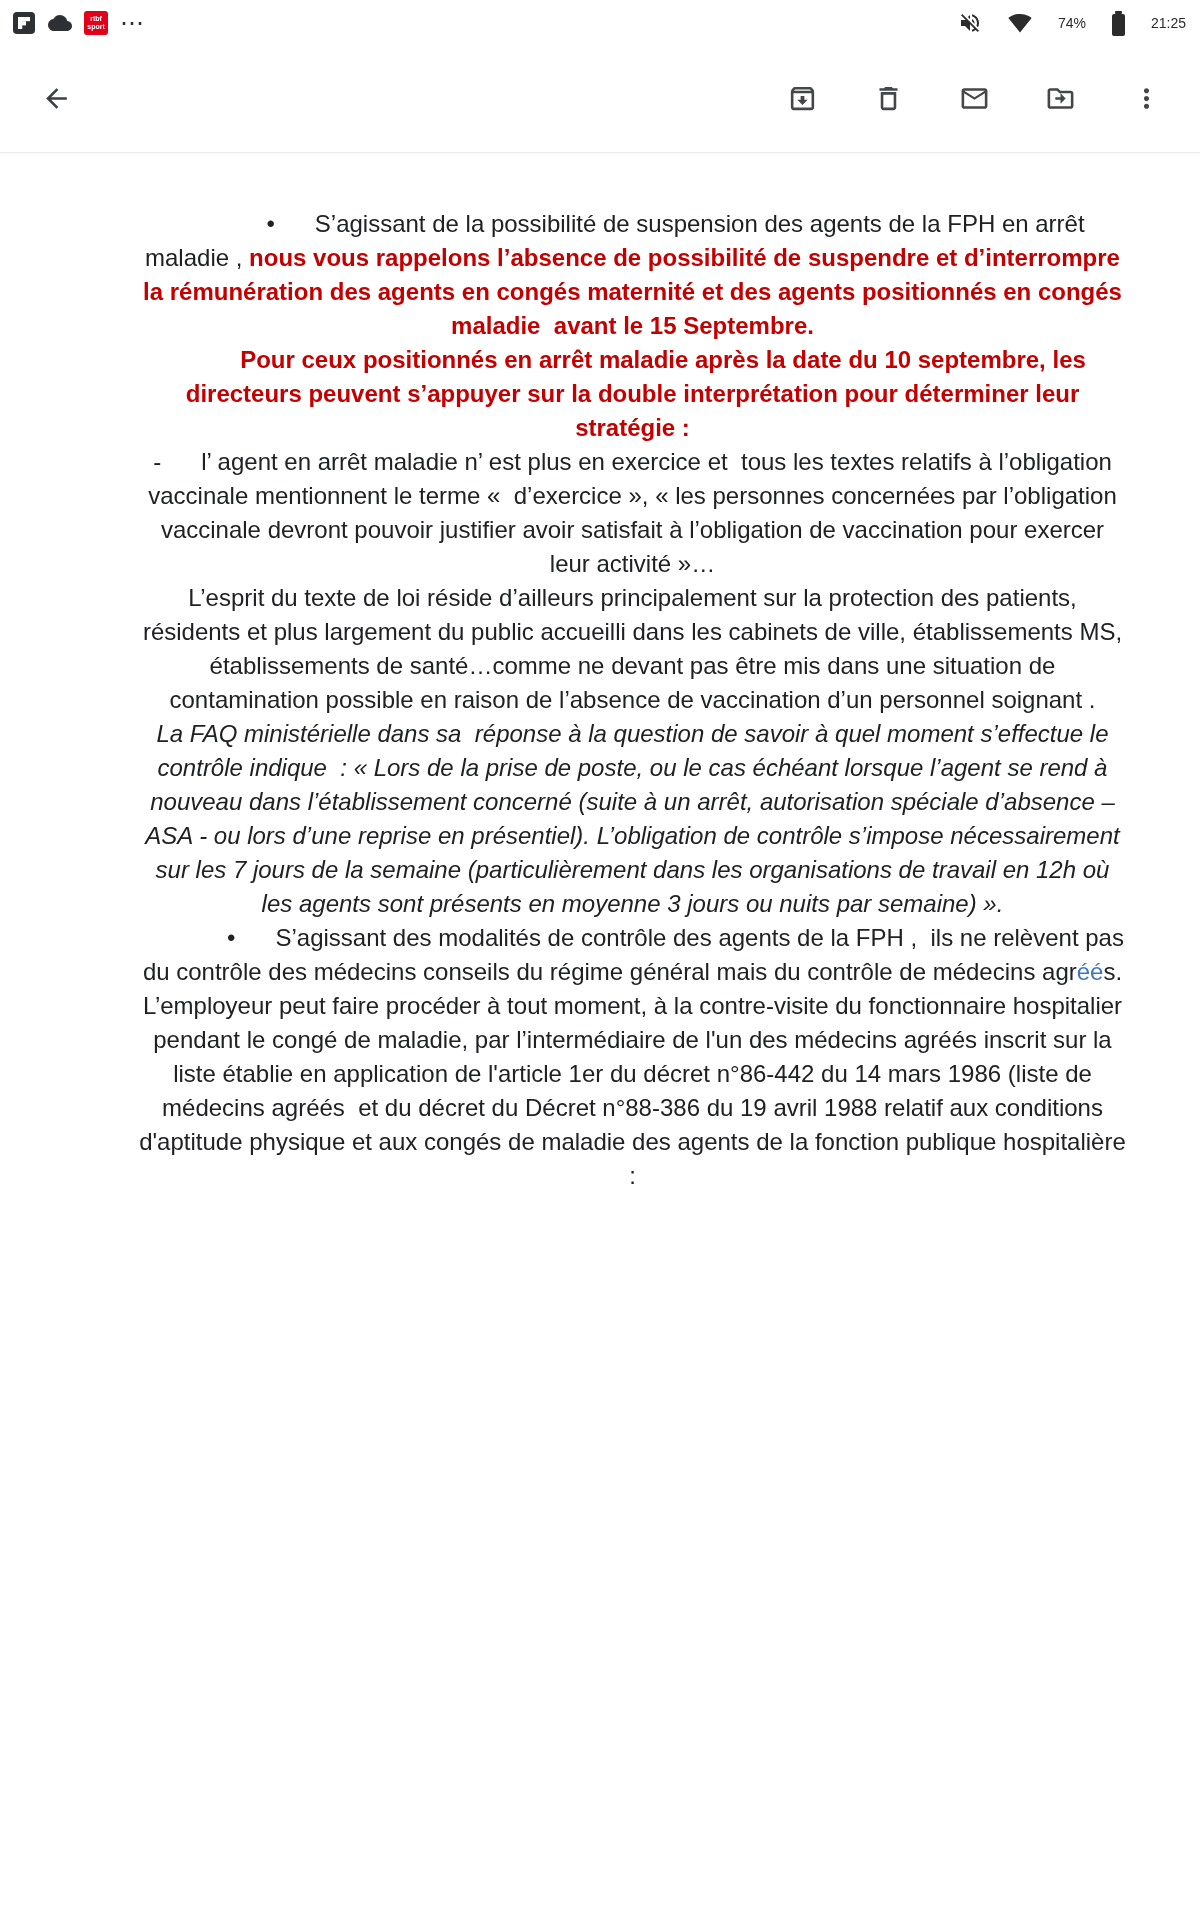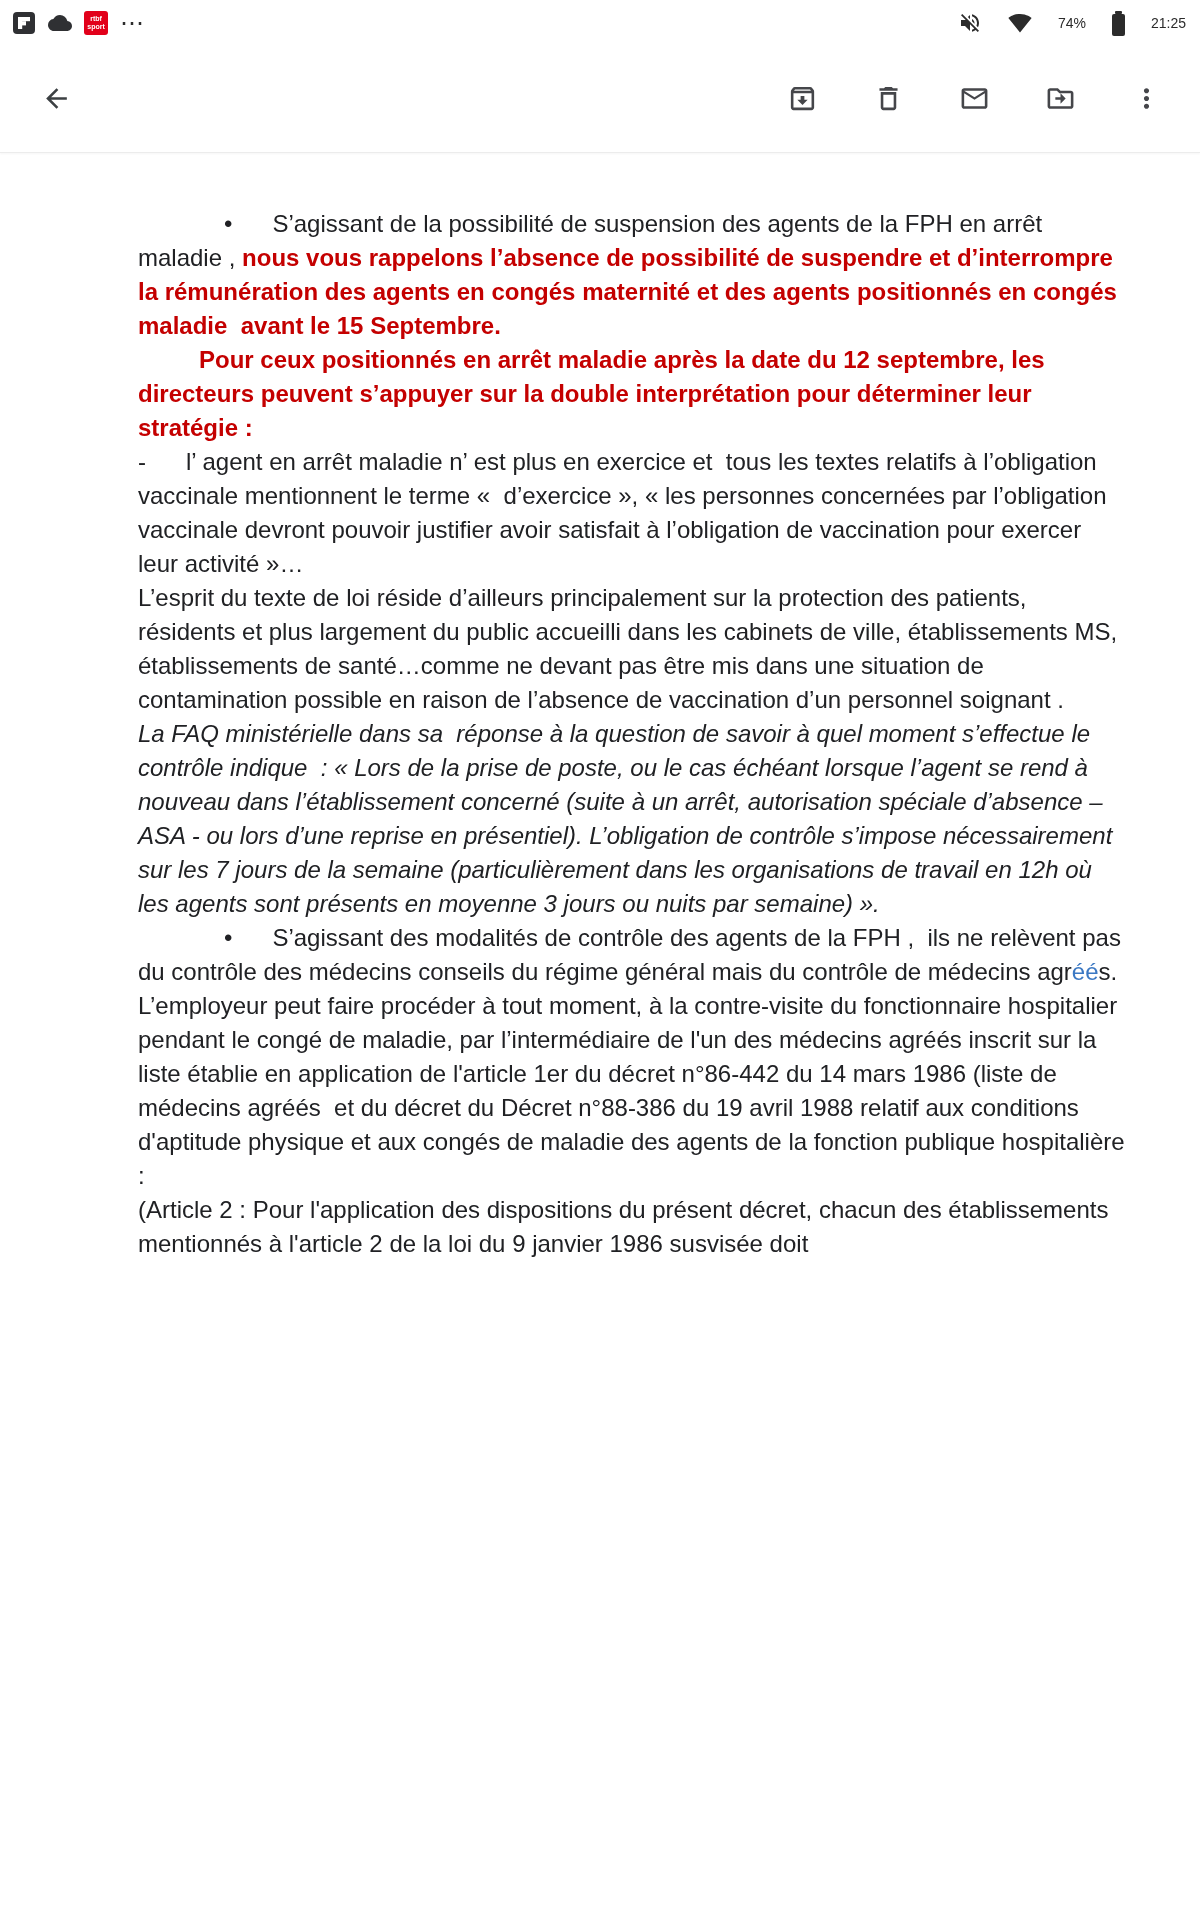--- a/index.html
+++ b/index.html
@@ -34,21 +34,21 @@
     background: none; border: none; padding: 0; margin: 0; cursor: pointer;
     width: 36px; height: 36px; display: flex; align-items: center; justify-content: center;
   }
   .icon-btn svg { width: 31px; height: 31px; display: block; }
   .appbar-actions { display: flex; align-items: center; gap: 50px; }
   
   .content {
     padding: 54px 73px 0 138px; color: #202124;
     font-size: 24px; line-height: 34px;
   }
-  .content p { margin: 0; white-space: pre-wrap; }
+  .content p { margin: 0; white-space: pre-wrap; text-align: center; }
   .red  { color: #c40000; font-weight: 700; }
   .bluechar { color: #3b78c3; margin-top: 20px; }
   .p1 { text-indent: 86px; }
   .p2 { margin-top: 16px; margin-left: 82px; text-indent: 61px; }
   .p3 { margin-top: 73px; margin-left: 39px; }
   .p4 { margin-top: 66px; }
   .p5 { margin-top: 64px; }
   .p6 { margin-top: 11px; font-style: italic; }
   .p7 { margin-top: 121px; text-indent: 86px; }
   .p8 { margin-top: 65px; }
@@ -120,29 +120,28 @@
         <svg viewBox="0 0 24 24">
           <path fill="#45464a" d="M12 8c1.1 0 2-.9 2-2s-.9-2-2-2-2 .9-2 2 .9 2 2 2zm0 2c-1.1 0-2 .9-2 2s.9 2 2 2 2-.9 2-2-.9-2-2-2zm0 6c-1.1 0-2 .9-2 2s.9 2 2 2 2-.9 2-2-.9-2-2-2z"></path>
         </svg>
       </button>
     </div>
   </div>
 
   <main class="content">
     <p class="p1"><span>•      S’agissant de la possibilité de suspension des agents de la FPH en arrêt maladie , </span><span class="red">nous vous rappelons l’absence de possibilité de suspendre et d’interrompre la rémunération des agents en congés maternité et des agents positionnés en congés maladie  avant le 15 Septembre.</span></p>
 
-    <p class="p2 red">Pour ceux positionnés en arrêt maladie après la date du 12 septembre, les directeurs peuvent s’appuyer sur la double interprétation pour déterminer leur stratégie :</p>
+    <p class="p2 red">Pour ceux positionnés en arrêt maladie après la date du 10 septembre, les directeurs peuvent s’appuyer sur la double interprétation pour déterminer leur stratégie :</p>
 
 
     <p class="p4">-      l’ agent en arrêt maladie n’ est plus en exercice et  tous les textes relatifs à l’obligation vaccinale mentionnent le terme «  d’exercice », « les personnes concernées par l’obligation vaccinale devront pouvoir justifier avoir satisfait à l’obligation de vaccination pour exercer leur activité »…</p>
 
     <p class="p5">L’esprit du texte de loi réside d’ailleurs principalement sur la protection des patients, résidents et plus largement du public accueilli dans les cabinets de ville, établissements MS, établissements de santé…comme ne devant pas être mis dans une situation de contamination possible en raison de l’absence de vaccination d’un personnel soignant .</p>
 
     <p class="p6">La FAQ ministérielle dans sa  réponse à la question de savoir à quel moment s’effectue le contrôle indique  : « Lors de la prise de poste, ou le cas échéant lorsque l’agent se rend à nouveau dans l’établissement concerné (suite à un arrêt, autorisation spéciale d’absence – ASA - ou lors d’une reprise en présentiel). L’obligation de contrôle s’impose nécessairement sur les 7 jours de la semaine (particulièrement dans les organisations de travail en 12h où les agents sont présents en moyenne 3 jours ou nuits par semaine) ».</p>
 
     <p class="p7"><span>•      S’agissant des modalités de contrôle des agents de la FPH ,  ils ne relèvent pas du contrôle des médecins conseils du régime général mais du contrôle de médecins agr</span><span class="bluechar">éé</span><span>s.</span></p>
 
     <p class="p8">L’employeur peut faire procéder à tout moment, à la contre-visite du fonctionnaire hospitalier pendant le congé de maladie, par l’intermédiaire de l'un des médecins agréés inscrit sur la liste établie en application de l'article 1er du décret n°86-442 du 14 mars 1986 (liste de médecins agréés  et du décret du Décret n°88-386 du 19 avril 1988 relatif aux conditions d'aptitude physique et aux congés de maladie des agents de la fonction publique hospitalière :</p>
 
-    <p class="p9">(Article 2 : Pour l'application des dispositions du présent décret, chacun des établissements mentionnés à l'article 2 de la loi du 9 janvier 1986 susvisée doit</p>
   </main>
 
 </div>
 
 </body></html>

